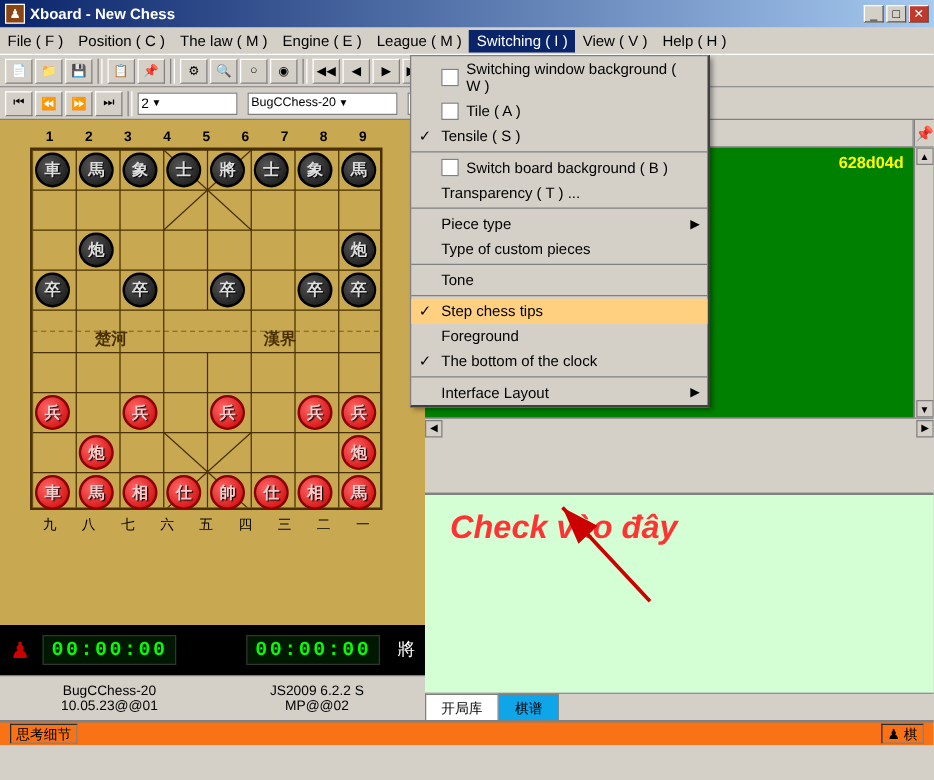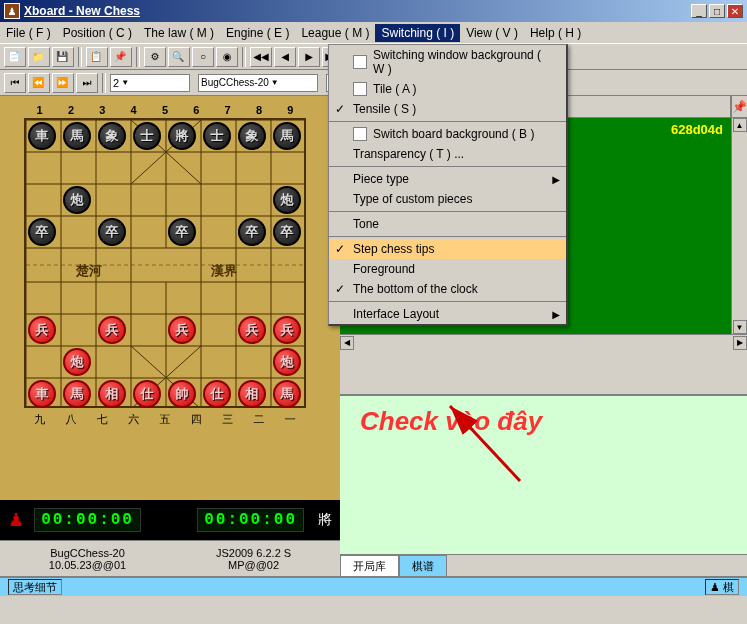--- a/index.html
+++ b/index.html
@@ -10,21 +10,21 @@
       background: linear-gradient(to right, #0a246a, #a6caf0);
       color: white;
       height: 22px;
       display: flex;
       align-items: center;
       padding: 0 4px;
       justify-content: space-between;
     }
     .title-bar-left { display: flex; align-items: center; gap: 4px; }
     .title-bar-icon { width: 16px; height: 16px; background: #8B4513; border: 1px solid #fff; font-size: 10px; display: flex; align-items: center; justify-content: center; color: white; }
-    .title-bar-text { font-weight: bold; font-size: 12px; text-decoration: underline; }
+    .title-bar-text { font-weight: bold; font-size: 12px; }
     .title-bar-buttons { display: flex; gap: 2px; }
     .title-btn {
       width: 16px; height: 14px; background: #d4d0c8; border: 1px solid #fff;
       border-right-color: #555; border-bottom-color: #555;
       font-size: 10px; display: flex; align-items: center; justify-content: center;
       cursor: pointer; color: #000;
     }
     .title-btn.close { background: #c0392b; color: white; }
 
     
@@ -108,21 +108,21 @@
       display: flex;
       align-items: center;
       justify-content: space-around;
       border-top: 1px solid #808080;
       padding: 2px 4px;
     }
     .player-text { font-size: 11px; text-align: center; }
 
     
     .status-bar {
-      background: #7dd3fc;
+      background: #f97316;
       height: 20px;
       display: flex;
       align-items: center;
       padding: 2px 8px;
       border-top: 2px solid #808080;
       font-size: 11px;
       justify-content: space-between;
     }
     .status-panel {
       border: 1px inset #808080;
@@ -151,21 +151,21 @@
       display: flex;
       border-top: 1px solid #808080;
       background: #d4d0c8;
       height: 22px;
     }
     .right-tab {
       padding: 2px 12px;
       font-size: 11px;
       border: 1px solid #808080;
       border-bottom: none;
-      background: #7dd3fc;
+      background: #0ea5e9;
       cursor: pointer;
       display: flex; align-items: center;
     }
     .right-tab.active { background: #fff; }
 
     
     .dropdown-menu {
       position: absolute;
       top: 44px;
       left: 328px;

